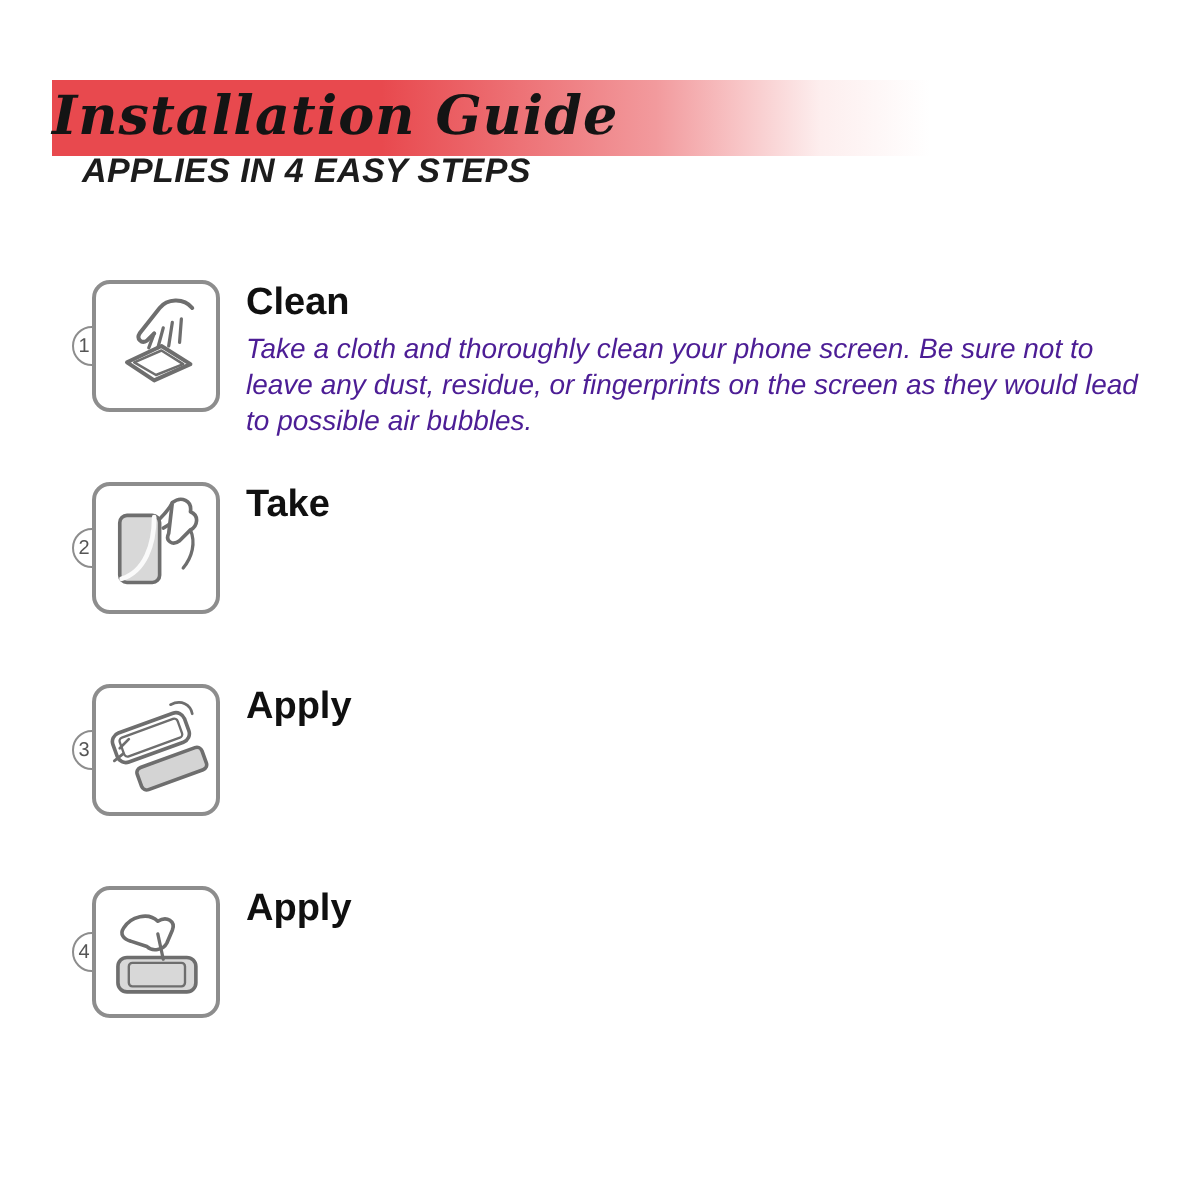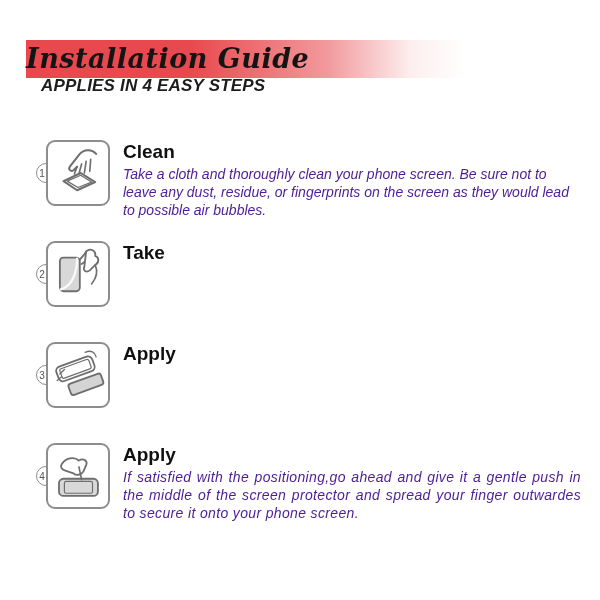--- a/index.html
+++ b/index.html
@@ -131,17 +131,16 @@
             <rect x="11" y="35" width="43" height="19" rx="5" fill="#d8d8d8"></rect>
             <rect x="17" y="38" width="31" height="13" rx="2" stroke-width="1.3"></rect>
             <path d="M14 19 C18 12 28 10 33 15 C38 12 43 15 41 20 L38 27 C36 31 30 32 27 29 L18 26 C14 25 12 22 14 19 Z" fill="#ffffff"></path>
             <path d="M33 22 L36 36" stroke-width="1.8"></path>
           </g>
         </svg>
       </div>
     </div>
     <div class="content">
       <div class="step-title">Apply</div>
-      <p class="step-desc">If satisfied with the positioning,go ahead and give it a gentle push in the middle of the screen protector and spread your finger outwardes to secure it onto your phone screen.</p>
     </div>
   </div>
 
 </div>
 
 </body></html>

